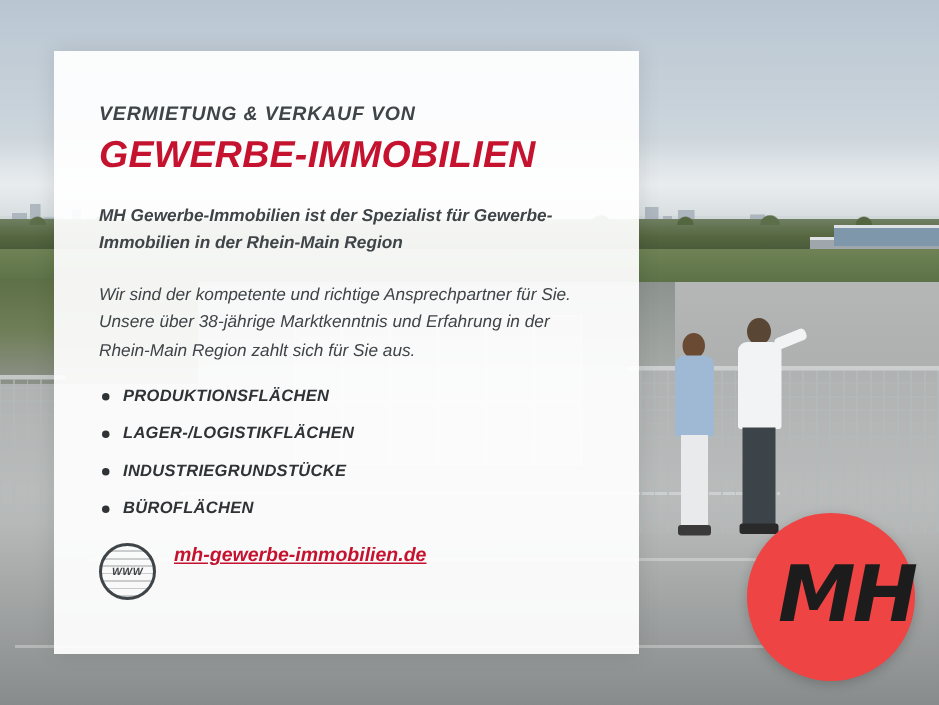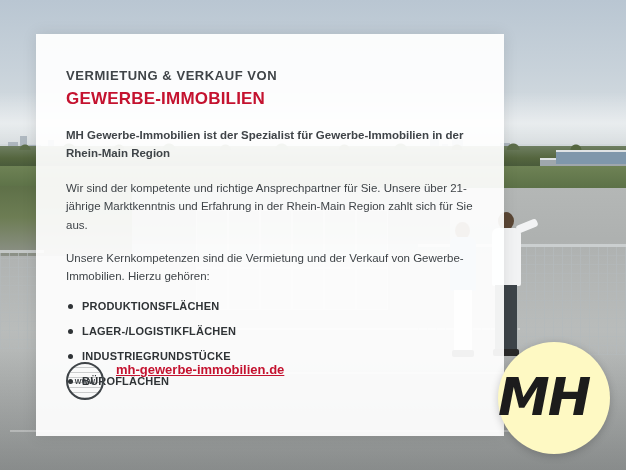--- a/index.html
+++ b/index.html
@@ -155,36 +155,37 @@
   
   .person { position: absolute; }
   .p-head { position: absolute; border-radius: 50%; }
   .p-body { position: absolute; border-radius: 6px 6px 2px 2px; }
   .p-leg  { position: absolute; }
 
   
   .panel {
     position: absolute;
     left: 36px; top: 34px;
-    width: 468px; height: 402px;
+    width: 390px; height: 402px;
     background: rgba(255,255,255,0.93);
     box-shadow: 0 0 14px rgba(0,0,0,0.10);
+    font-style: italic;
   }
   .panel-inner {
     padding: 34px 30px 0 30px;
   }
   .eyebrow {
     font-size: 13px;
     font-weight: bold;
     letter-spacing: .55px;
     color: #3f4448;
     margin: 0 0 6px 0;
   }
   .headline {
-    font-size: 17px;
+    font-size: 25px;
     font-weight: bold;
     letter-spacing: .2px;
     color: #c4122f;
     margin: 0 0 18px 0;
   }
   .subline {
     font-size: 11.5px;
     font-weight: bold;
     color: #3f4448;
     line-height: 1.55;
@@ -244,24 +245,24 @@
     color: #c4122f;
     text-decoration: underline;
   }
 
   
   .logo-badge {
     position: absolute;
     right: 16px; bottom: 16px;
     width: 112px; height: 112px;
     border-radius: 50%;
-    background: #fef9c3;
+    background: #ef4444;
     display: flex;
     align-items: center;
-    justify-content: flex-start;
+    justify-content: flex-end;
     box-shadow: 0 2px 8px rgba(0,0,0,.2);
   }
   .logo-badge .mh {
     font-family: "DejaVu Sans", sans-serif;
     font-size: 52px;
     font-weight: bold;
     font-style: italic;
     color: #1c1c1c;
     letter-spacing: -2px;
     line-height: 1;
@@ -346,22 +347,21 @@
       <div class="p-leg" style="left:7px; top:73px; width:22px; height:66px; background:#3d4449;"></div>
       <div class="p-leg" style="left:5px; top:137px; width:26px; height:7px; background:#2a2a2a; border-radius:2px;"></div>
     </div>
   </div>
 
   <div class="panel">
     <div class="panel-inner">
       <div class="eyebrow">VERMIETUNG &amp; VERKAUF VON</div>
       <h1 class="headline">GEWERBE-IMMOBILIEN</h1>
       <p class="subline">MH Gewerbe-Immobilien ist der Spezialist für Gewerbe-Immobilien in der Rhein-Main Region</p>
-      <p class="para">Wir sind der kompetente und richtige Ansprechpartner für Sie. Unsere über 21-jährige Marktkenntnis und Erfahrung in der Rhein-Main Region zahlt sich für Sie aus.</p>
-      <p class="para">Unsere Kernkompetenzen sind die Vermietung und der Verkauf von Gewerbe-Immobilien. Hierzu gehören:</p>
+      <p class="para">Wir sind der kompetente und richtige Ansprechpartner für Sie. Unsere über 38-jährige Marktkenntnis und Erfahrung in der Rhein-Main Region zahlt sich für Sie aus.</p>
 
       <ul class="bullets">
         <li>PRODUKTIONSFLÄCHEN</li>
         <li>LAGER-/LOGISTIKFLÄCHEN</li>
         <li>INDUSTRIEGRUNDSTÜCKE</li>
         <li>BÜROFLÄCHEN</li>
       </ul>
     </div>
 
     <div class="footer-row">

